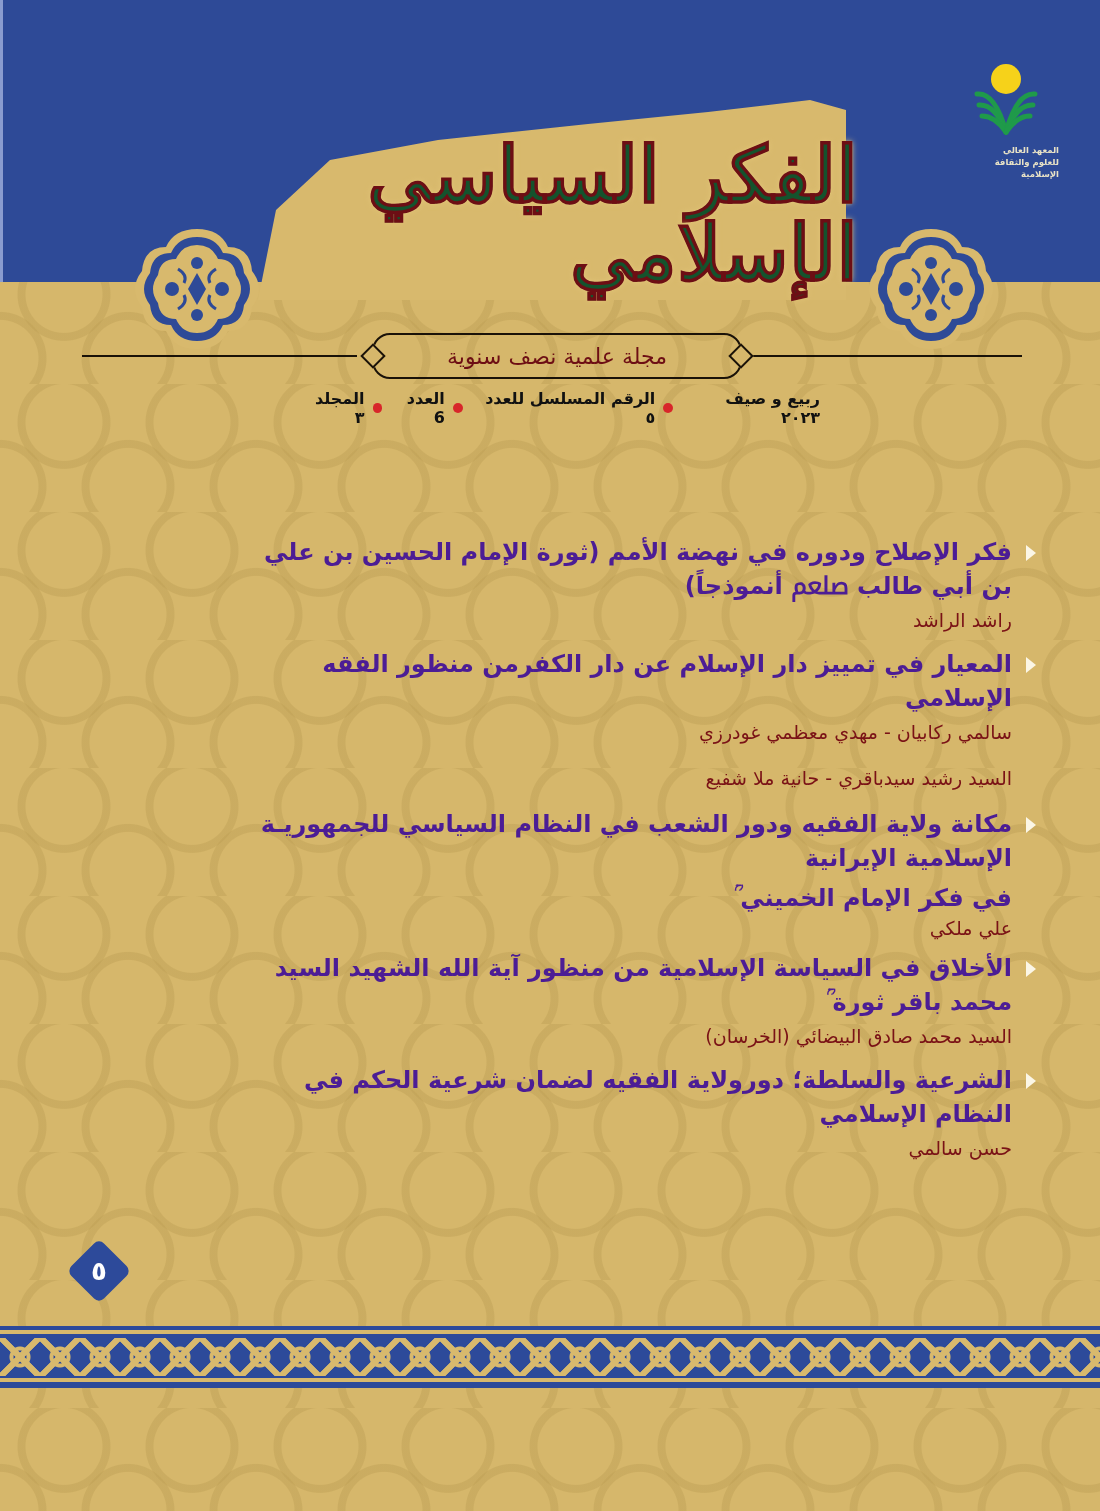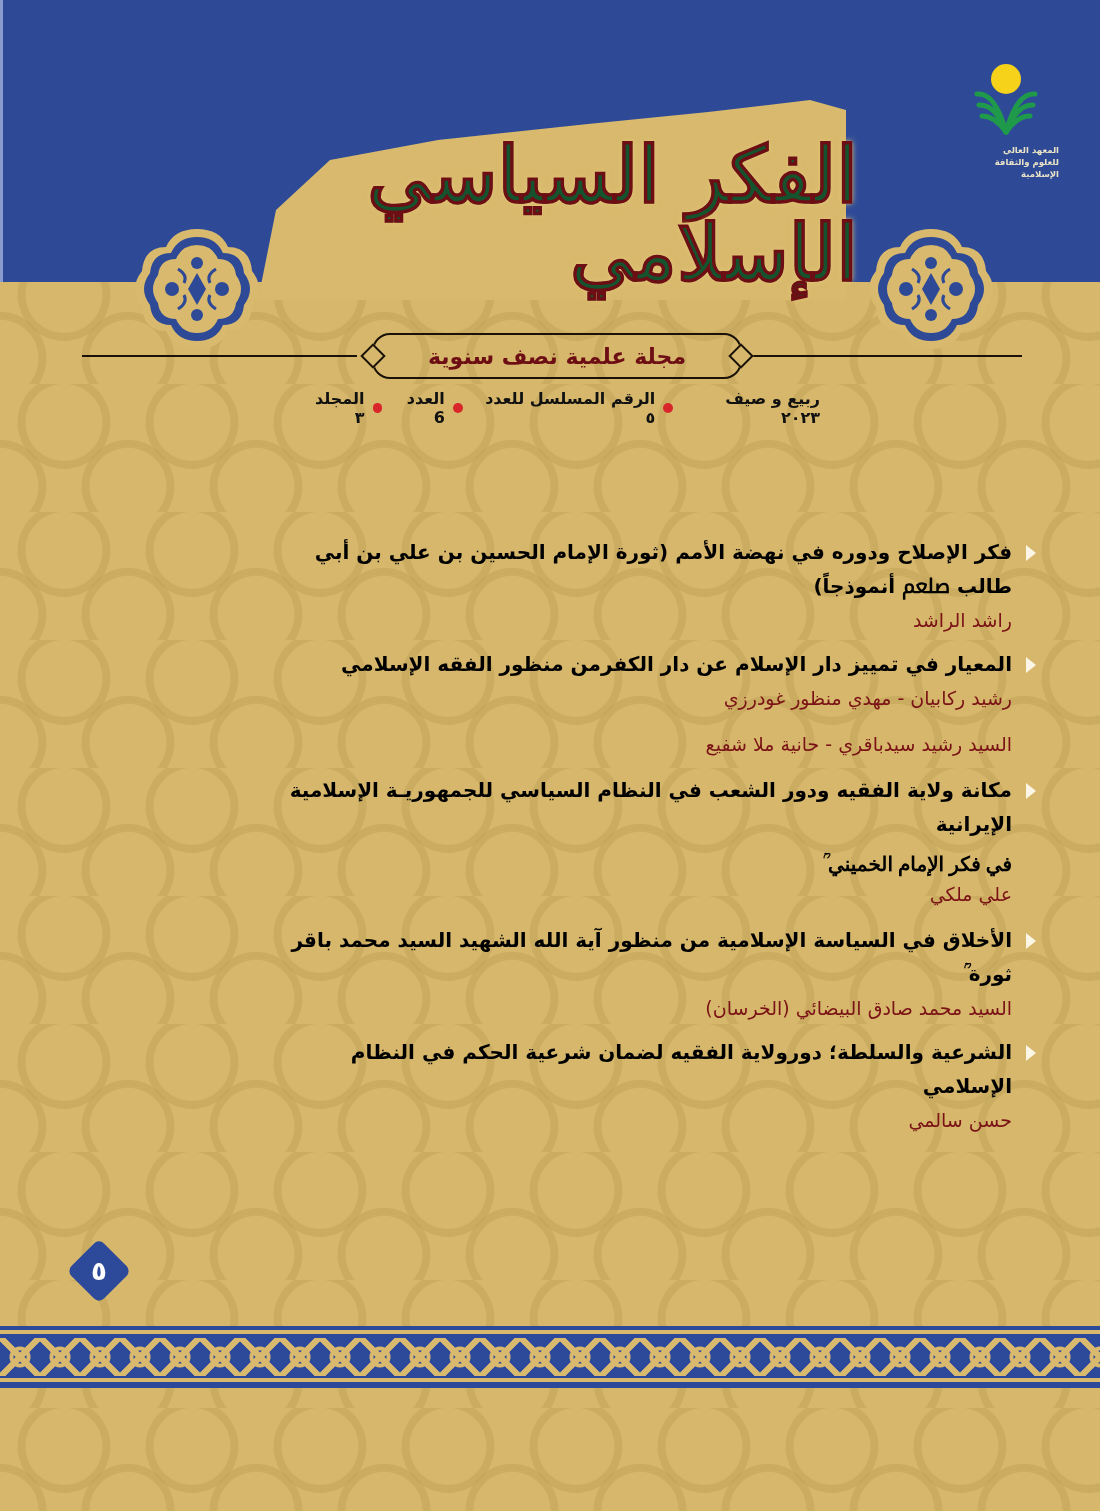--- a/index.html
+++ b/index.html
@@ -79,21 +79,21 @@
   }
   .subtitle-frame::before, .subtitle-frame::after {
     content: ""; position: absolute; top: 12px; width: 14px; height: 14px;
     border: 2px solid #1a1208; transform: rotate(45deg); background: #d6b76b;
   }
   .subtitle-frame::before { left: -10px; }
   .subtitle-frame::after { right: -10px; }
   .subtitle-text {
     position: absolute; left: 372px; top: 333px; width: 370px; height: 46px;
     display: flex; align-items: center; justify-content: center;
-    direction: rtl; color: #6d0e14; font-weight: bold; font-size: 22px;
+    direction: rtl; color: #6d0e14; font-weight: normal; font-size: 22px;
     font-family: "DejaVu Sans", sans-serif;
   }
   .issue-info {
     position: absolute; left: 300px; top: 393px; width: 520px; height: 30px;
     display: flex; flex-direction: row-reverse; align-items: center; justify-content: center;
     gap: 8px; direction: rtl;
     color: #111; font-weight: bold; font-size: 16px;
     font-family: "DejaVu Sans", sans-serif;
   }
   .issue-dot {
@@ -102,21 +102,21 @@
 
   .toc {
     position: absolute; left: 260px; top: 535px; width: 780px;
     direction: rtl;
   }
   .toc-item { position: relative; margin-bottom: 0; }
   .toc-title {
     position: relative;
     padding-right: 28px;
     font-family: "DejaVu Sans", sans-serif;
-    font-weight: bold; font-size: 20px; color: #000000;
+    font-weight: bold; font-size: 24px; color: #4c1d95;
     line-height: 34px;
   }
   .toc-bullet {
     position: absolute; right: 4px; top: 10px; width: 0; height: 0;
     border-top: 8px solid transparent; border-bottom: 8px solid transparent;
     border-left: 10px solid #fbf6e6;
   }
   .toc-author {
     padding-right: 28px;
     font-family: "DejaVu Sans", sans-serif;
@@ -231,32 +231,32 @@
       <span class="toc-sub-line">فكر الإصلاح ودوره في نهضة الأمم (ثورة الإمام الحسين بن علي بن أبي طالب ﷵ أنموذجاً)</span>
     </div>
     <div class="toc-author">راشد الراشد</div>
   </div>
 
   <div class="toc-item" style="margin-bottom:12px;">
     <div class="toc-title">
       <span class="toc-bullet"></span>
       <span class="toc-sub-line">المعيار في تمييز دار الإسلام عن دار الكفرمن منظور الفقه الإسلامي</span>
     </div>
-    <div class="toc-author">رشيد ركابيان - مهدي منظور غودرزي</div>
+    <div class="toc-author">سالمي ركابيان - مهدي معظمي غودرزي</div>
   </div>
 
   <div class="toc-item" style="margin-bottom:12px;">
     <div class="toc-author">السيد رشيد سيدباقري - حانية ملا شفيع</div>
   </div>
 
-  <div class="toc-item" style="margin-bottom:16px;">
+  <div class="toc-item" style="margin-bottom:10px;">
     <div class="toc-title">
       <span class="toc-bullet"></span>
       <span class="toc-sub-line">مكانة ولاية الفقيه ودور الشعب في النظام السياسي للجمهوريـة الإسلامية الإيرانية</span>
-      <span class="toc-sub-line" style="margin-top:6px;font-family:Liberation Serif, serif;">في فكر الإمام الخميني ؒ</span>
+      <span class="toc-sub-line" style="margin-top:6px;">في فكر الإمام الخميني ؒ</span>
     </div>
     <div class="toc-author" style="line-height:26px;">علي ملكي</div>
   </div>
 
   <div class="toc-item" style="margin-bottom:10px;">
     <div class="toc-title">
       <span class="toc-bullet"></span>
       <span class="toc-sub-line">الأخلاق في السياسة الإسلامية من منظور آية الله الشهيد السيد محمد باقر ثورة ؒ</span>
     </div>
     <div class="toc-author">السيد محمد صادق البيضائي (الخرسان)</div>

